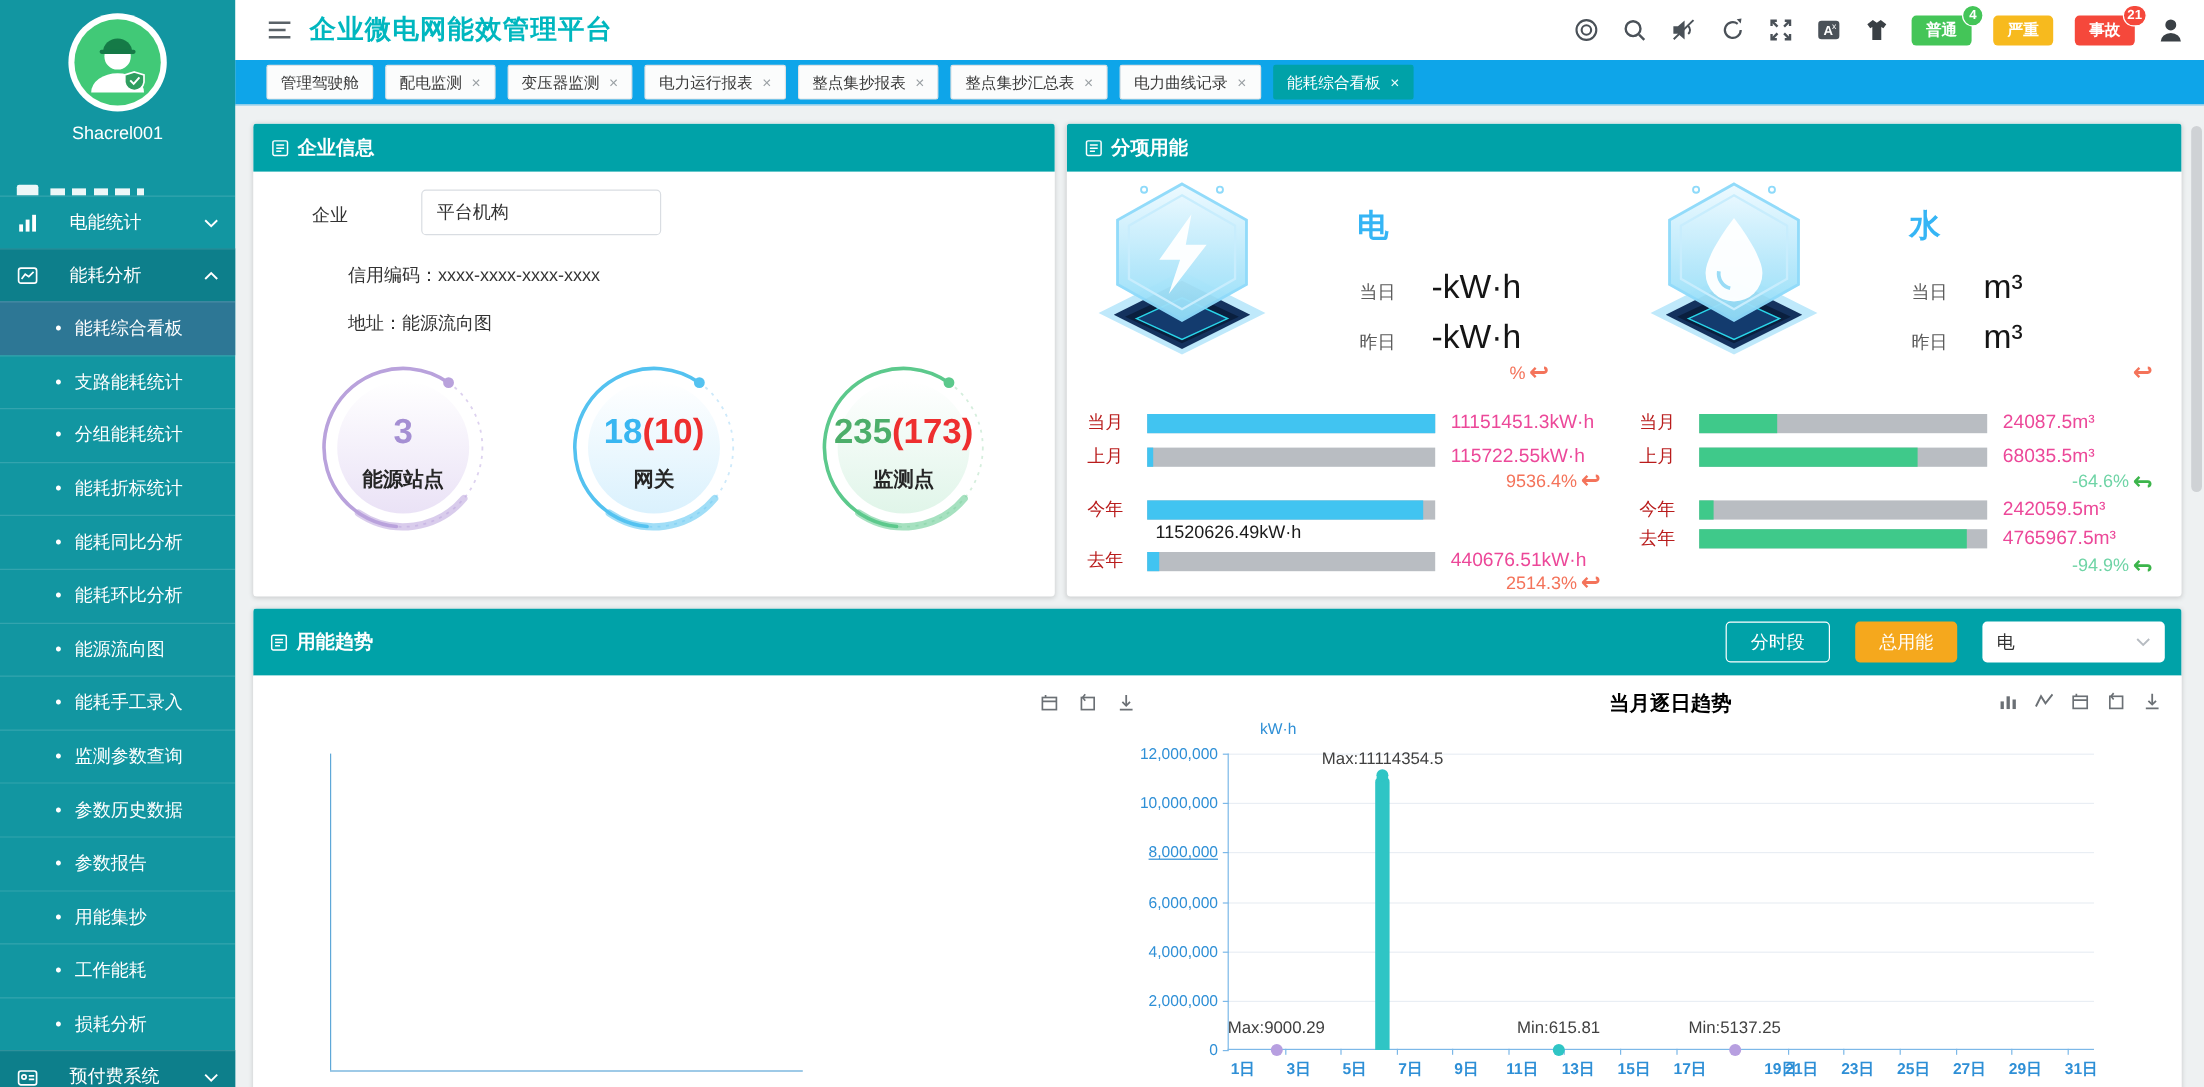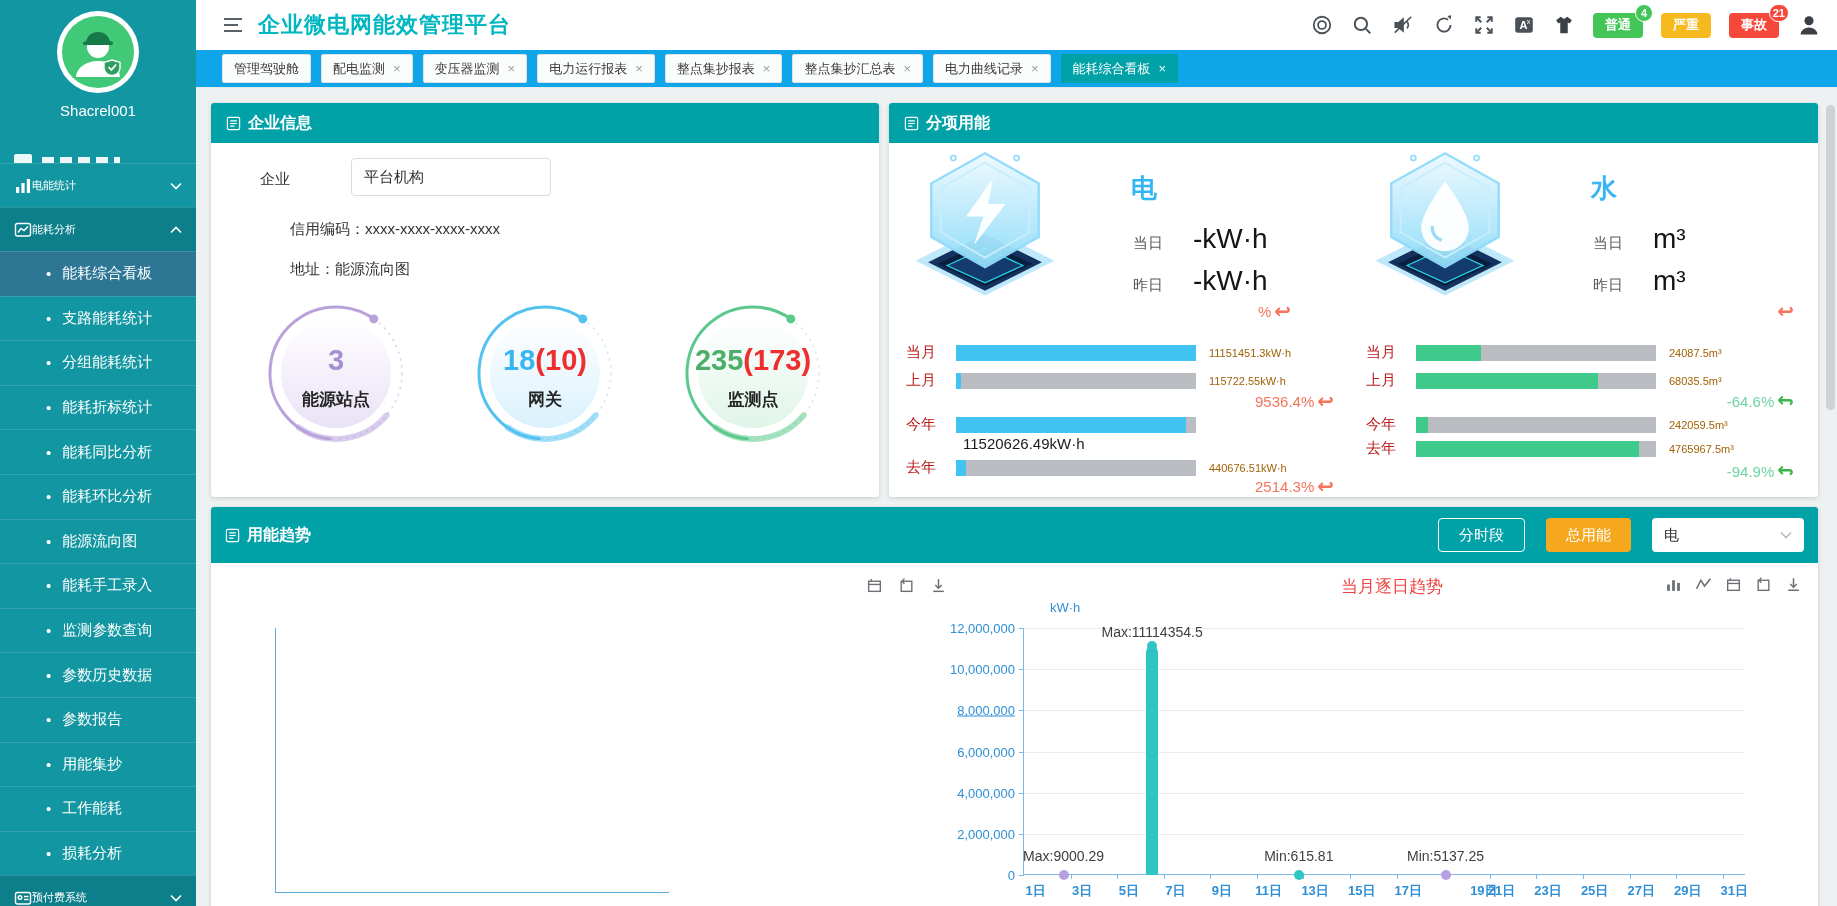--- a/index.html
+++ b/index.html
@@ -7,21 +7,21 @@
   body{font-family:"Liberation Sans","DejaVu Sans",sans-serif;background:#eef1f2;position:relative}
 
   
   .sidebar{position:absolute;left:0;top:0;width:196px;height:906px;background:#1296a1;color:#fff;z-index:6}
   .user{height:140px;text-align:center;padding-top:10px}
   .avatar{display:inline-block}
   .uname{margin-top:4px;font-size:15px;color:#fff}
   .mi-partial{height:19px;overflow:hidden;padding:0 14px;display:flex;align-items:flex-end;gap:10px;margin-top:4px}
   .mi-partial .icon-frag{width:18px;height:9px;background:rgba(255,255,255,.92);border-radius:2px 2px 0 0}
   .mi-partial .txt-frag{width:78px;height:6px;background:repeating-linear-gradient(90deg,rgba(255,255,255,.92) 0 12px,transparent 12px 18px)}
-  .mi{height:44px;display:flex;align-items:center;padding:0 14px;gap:0;font-size:11px;border-top:1px solid rgba(255,255,255,.14);cursor:pointer}
+  .mi{height:44px;display:flex;align-items:center;padding:0 14px;gap:26px;font-size:15px;border-top:1px solid rgba(255,255,255,.14);cursor:pointer}
   .mi .grow{flex:1}
   .mi.open,.mi.bottom{background:#0d7f8b}
   .sub{list-style:none}
   .sub li{height:44.6px;display:flex;align-items:center;padding-left:46px;font-size:15px;border-top:1px solid rgba(255,255,255,.14);cursor:pointer}
   .sub li::before{content:"•";margin-right:11px;font-size:15px}
   .sub li.active{background:#2d7795}
 
   
   .topbar{position:absolute;left:196px;top:0;right:0;height:50px;background:#fff;display:flex;align-items:center;z-index:5}
   .hamb{margin-left:26px;cursor:pointer;display:flex}
@@ -73,39 +73,39 @@
   .arr{font-size:20px;font-weight:bold;display:inline-block;line-height:1}
   .arr-red{color:#f4735a}
   .arr-grn{color:#3cb54b;transform:scaleY(-1)}
   .red{color:#f4735a}.grn{color:#6fd4a6}
   .brow{position:absolute;left:0;width:440px;height:17px;display:flex;align-items:center}
   .bl{width:50px;font-size:15px;color:#b91c1c}
   .btrack{width:240px;height:16px;background:#b9bdc2;position:relative;margin-right:13px;flex:none}
   .bfill{position:absolute;left:0;top:0;bottom:0}
   .fe{background:#41c4f1}
   .fw{background:#3fc98a}
-  .bv{font-size:11px;color:#a16207;white-space:nowrap}
+  .bv{font-size:16px;color:#ec4899;white-space:nowrap}
   .byearval{position:absolute;left:57px;top:292px;font-size:15px;color:#1a1a1a}
   .bpct{position:absolute;right:12px;white-space:nowrap;font-size:15px;display:flex;align-items:center;gap:3px}
   .t1{top:201px}.t2{top:229px}.t3{top:273px}
 
   
   .trend-h{height:56px;background:#00a2a8;display:flex;align-items:center;padding:0 14px;color:#fff;font-size:16px;font-weight:bold;gap:7px}
   .trend-h .sp{flex:1}
   .btn-ghost{height:34px;padding:0 20px;border:1px solid #fff;border-radius:4px;background:transparent;color:#fff;font-size:15px;display:flex;align-items:center;cursor:pointer;font-weight:normal}
   .btn-amber{height:34px;padding:0 20px;border-radius:4px;background:#f5a81d;color:#fff;font-size:15px;display:flex;align-items:center;cursor:pointer;margin-left:14px;font-weight:normal}
   .sel{height:34px;width:152px;background:#fff;border-radius:4px;margin-left:14px;display:flex;align-items:center;padding:0 12px;color:#333;font-size:15px;font-weight:normal;cursor:pointer}
   .sel .sp{flex:1}
   .trend-body{position:relative;height:414px;background:#fff}
   .lc-tools{position:absolute;left:655px;top:14px;display:flex;gap:15px}
   .tool{display:flex;cursor:pointer}
   .lax-v{position:absolute;left:64px;top:65px;width:1px;height:264px;background:#5fa8d8}
   .lax-h{position:absolute;left:64px;top:329px;width:394px;height:1px;background:#5fa8d8}
   .rc{position:absolute;left:755px;top:0;width:852px;height:100%}
-  .rc-title{position:absolute;top:12px;left:0;width:100%;text-align:center;color:#ef4444;font-weight:normal;font-size:17px}
+  .rc-title{position:absolute;top:12px;left:0;width:100%;text-align:center;color:#000000;font-weight:bold;font-size:17px}
   .rc-tools{position:absolute;right:16px;top:13px;display:flex;gap:13px}
   .ylab{position:absolute;left:84px;top:37px;color:#2e8fd6;font-size:13px}
   #trend-plot{position:absolute;left:57px;top:65px;width:722px;height:247px;border-left:1px solid #7cb8e8;border-bottom:1px solid #7cb8e8}
   .grid{position:absolute;left:0;width:100%;height:1px;background:#e9eef4}
   .ytick{position:absolute;right:calc(100% + 9px);transform:translateY(-50%);color:#2e8fd6;font-size:13px;white-space:nowrap}
   .ymark{position:absolute;left:-5px;width:5px;height:1px;background:#7cb8e8}
   .xtick{position:absolute;top:calc(100% + 8px);transform:translateX(-50%);color:#2e8fd6;font-size:13px;font-weight:bold;white-space:nowrap}
   .xmark{position:absolute;top:100%;width:1px;height:5px;background:#7cb8e8}
   .cbar{position:absolute;width:12px;border-radius:6px 6px 0 0}
   .cdot{position:absolute;width:10px;height:10px;border-radius:50%}

